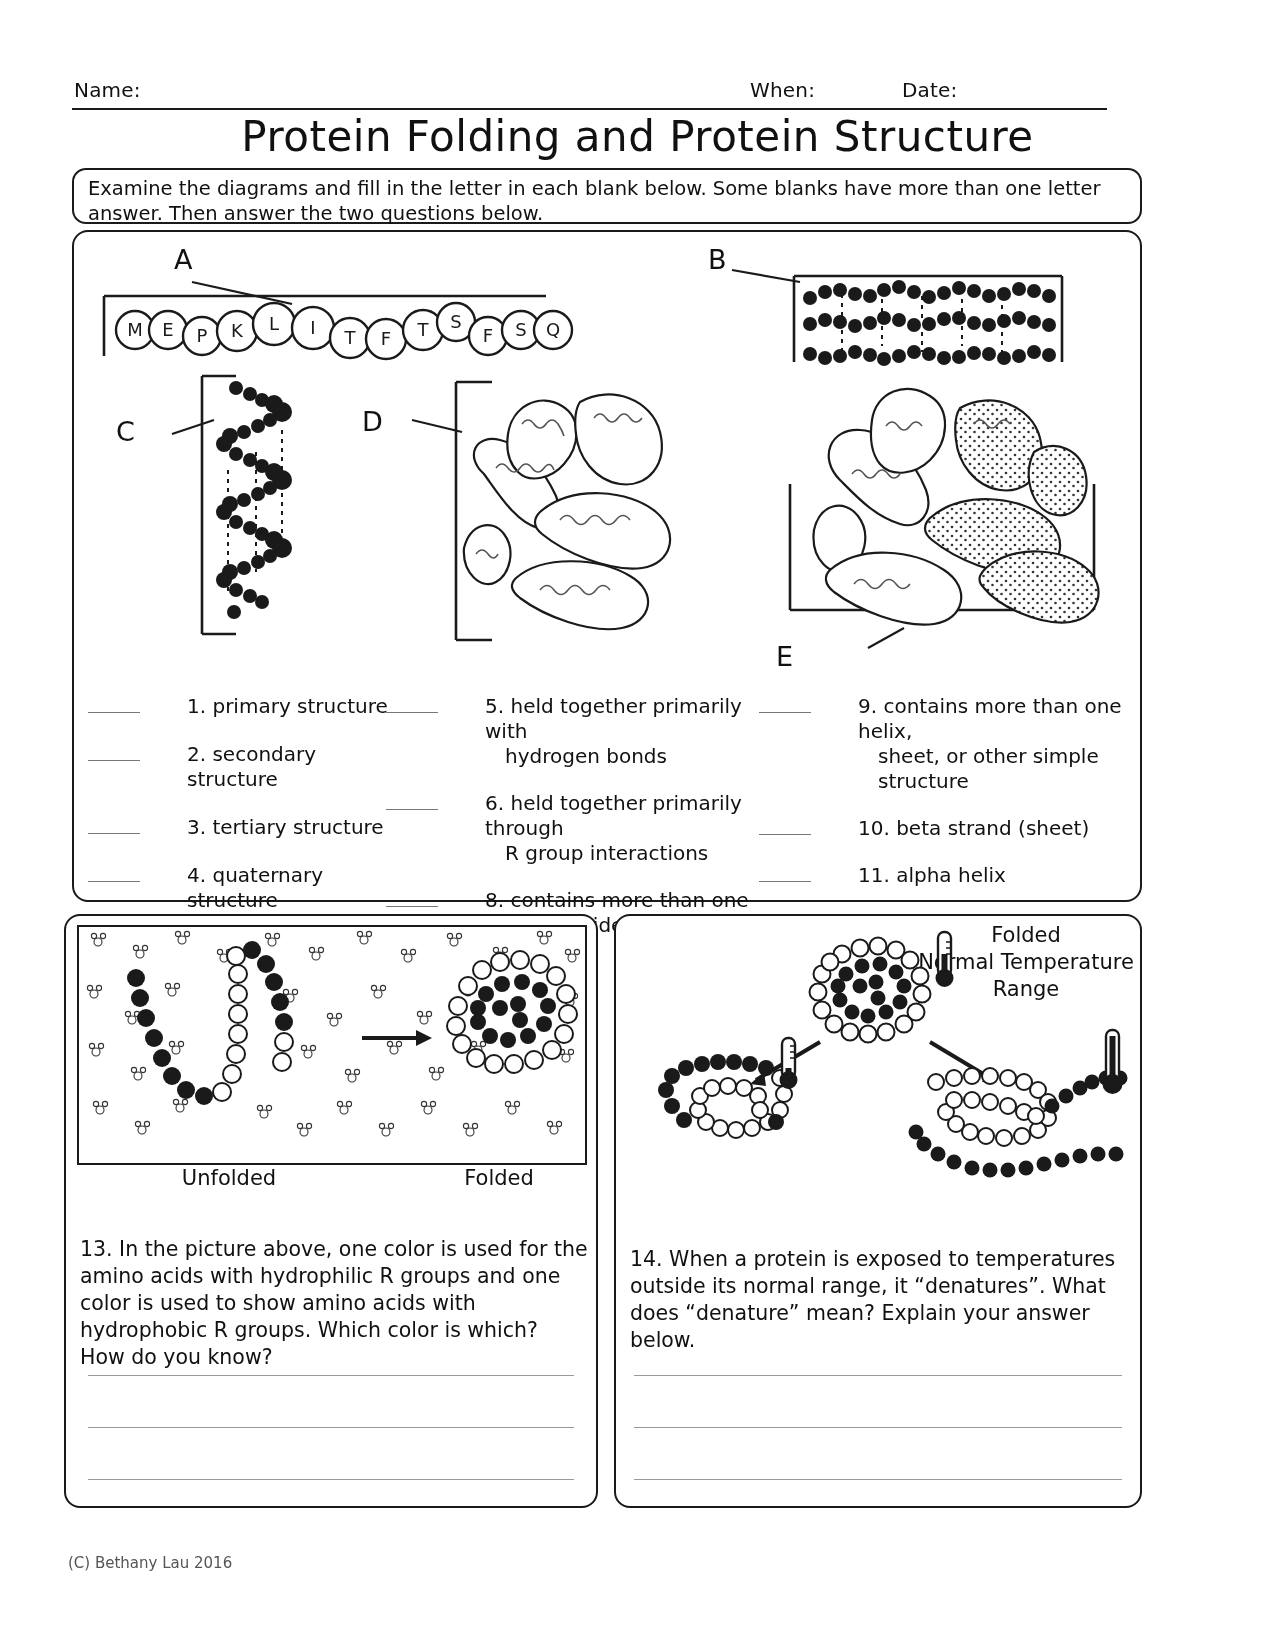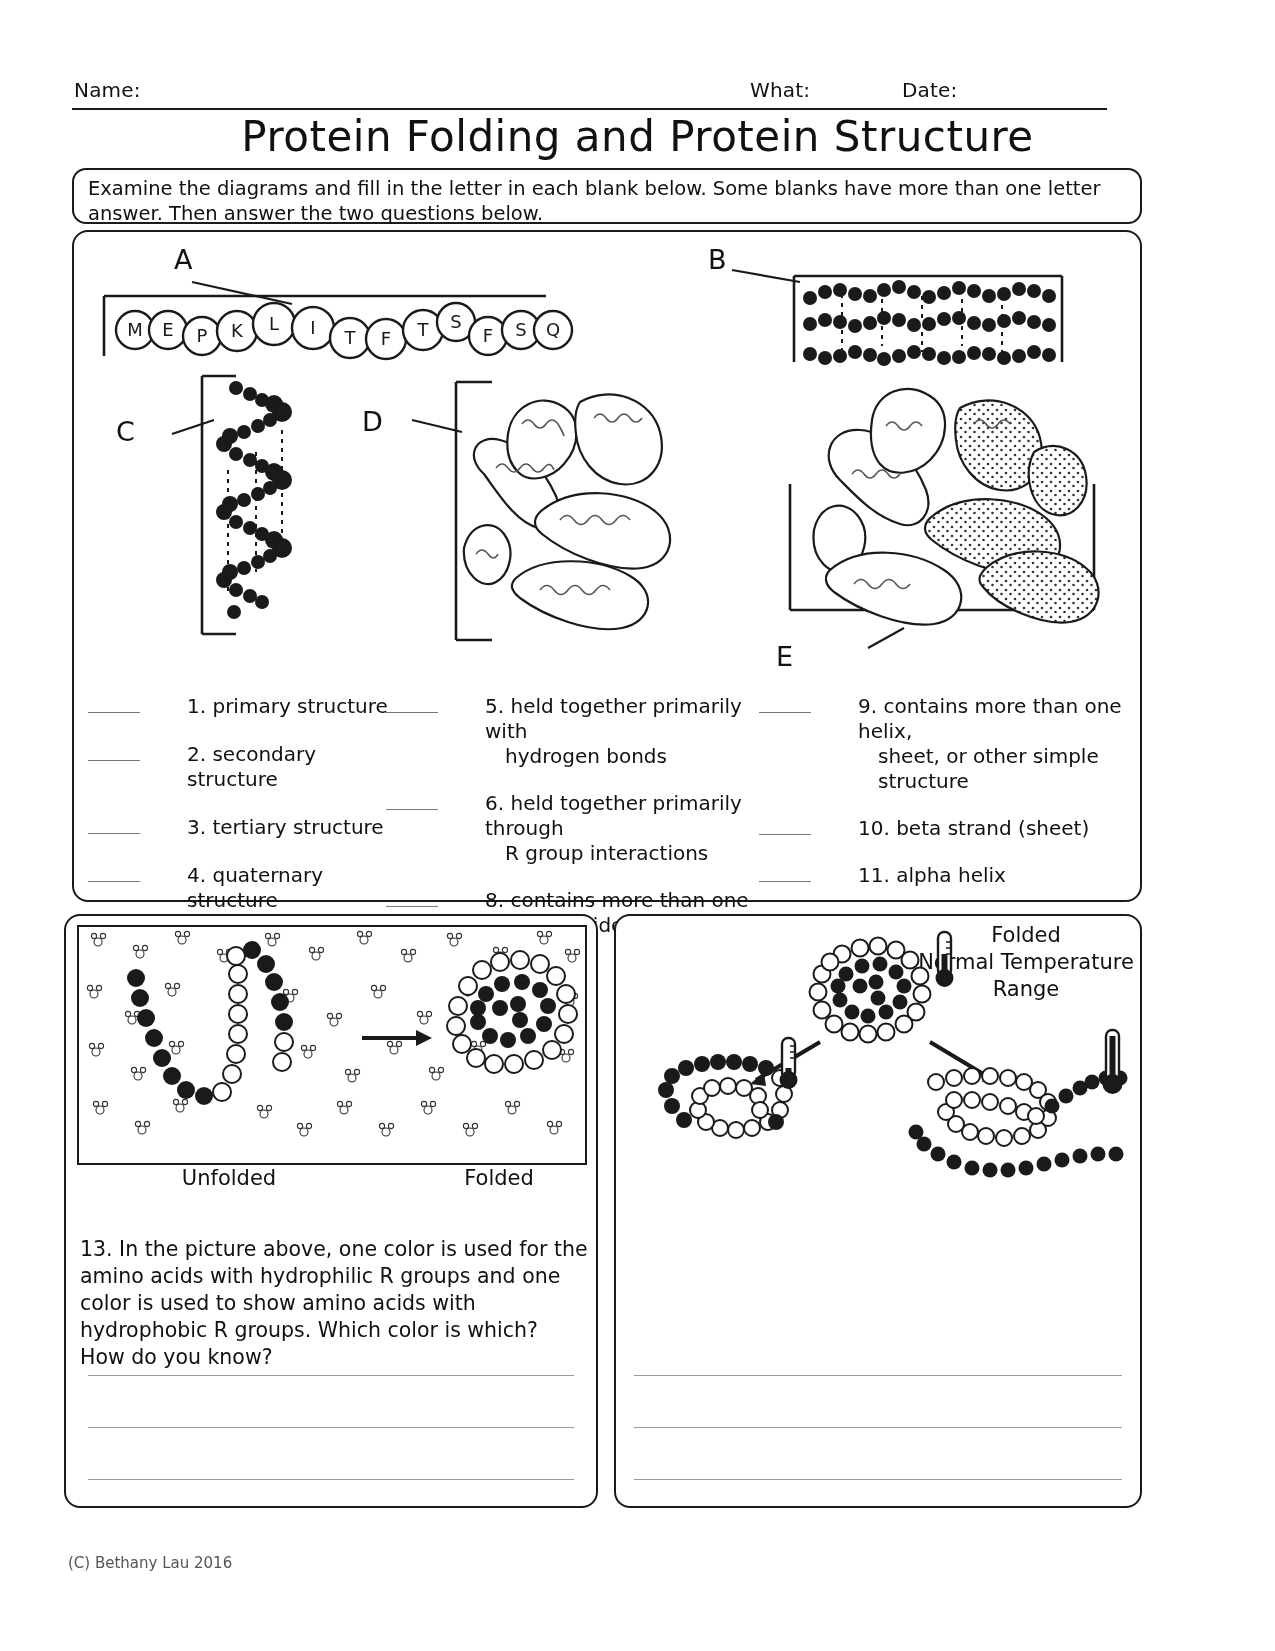--- a/index.html
+++ b/index.html
@@ -114,21 +114,21 @@
     position: absolute; font-size: 21px; line-height: 27px; text-align: center;
   }
 </style>
 </head>
 <body>
 
 <div class="page">
 
   <div class="hdr-row">
     <span class="hdr-label name-lbl">Name:</span>
-    <span class="hdr-label class-lbl">What:</span>
+    <span class="hdr-label class-lbl">When:</span>
     <span class="hdr-label date-lbl">Date:</span>
   </div>
   <div class="hdr-rule"></div>
   <div class="title">Protein Folding and Protein Structure</div>
 
   <div class="rbox" id="instruction-box">
     <div class="instr-text">Examine the diagrams and fill in the letter in each blank below.  Some blanks have more than one letter answer.  Then answer the two questions below.</div>
   </div>
 
   <div class="rbox" id="diagram-box">
@@ -855,20 +855,21 @@
         </g>
       </g>
 
       <g>
         <rect x="482" y="104" width="13" height="52" rx="6" fill="#fff" stroke="#1a1a1a" stroke-width="2.4"></rect>
         <rect x="485.5" y="110" width="6" height="46" fill="#1a1a1a"></rect>
         <circle cx="488.5" cy="158" r="9" fill="#1a1a1a" stroke="#1a1a1a" stroke-width="2"></circle>
       </g>
     </svg>
 
+    <div class="qbody" style="left:14px; top:290px; width:500px;">14.  When a protein is exposed to temperatures outside its normal range, it “denatures”.  What does “denature” mean?  Explain your answer below.</div>
 
     <div class="ans-lines" style="top:408px; padding:0 18px;">
       <div class="ans-line"></div>
       <div class="ans-line"></div>
       <div class="ans-line"></div>
     </div>
   </div>
 
   <div class="footer">(C) Bethany Lau 2016</div>
 </div>

